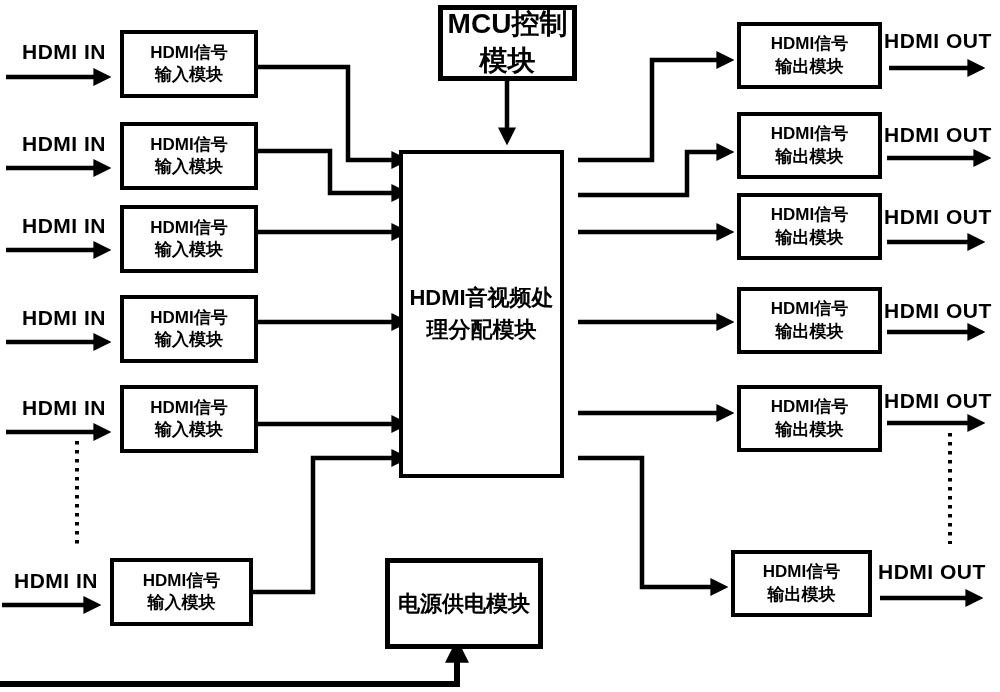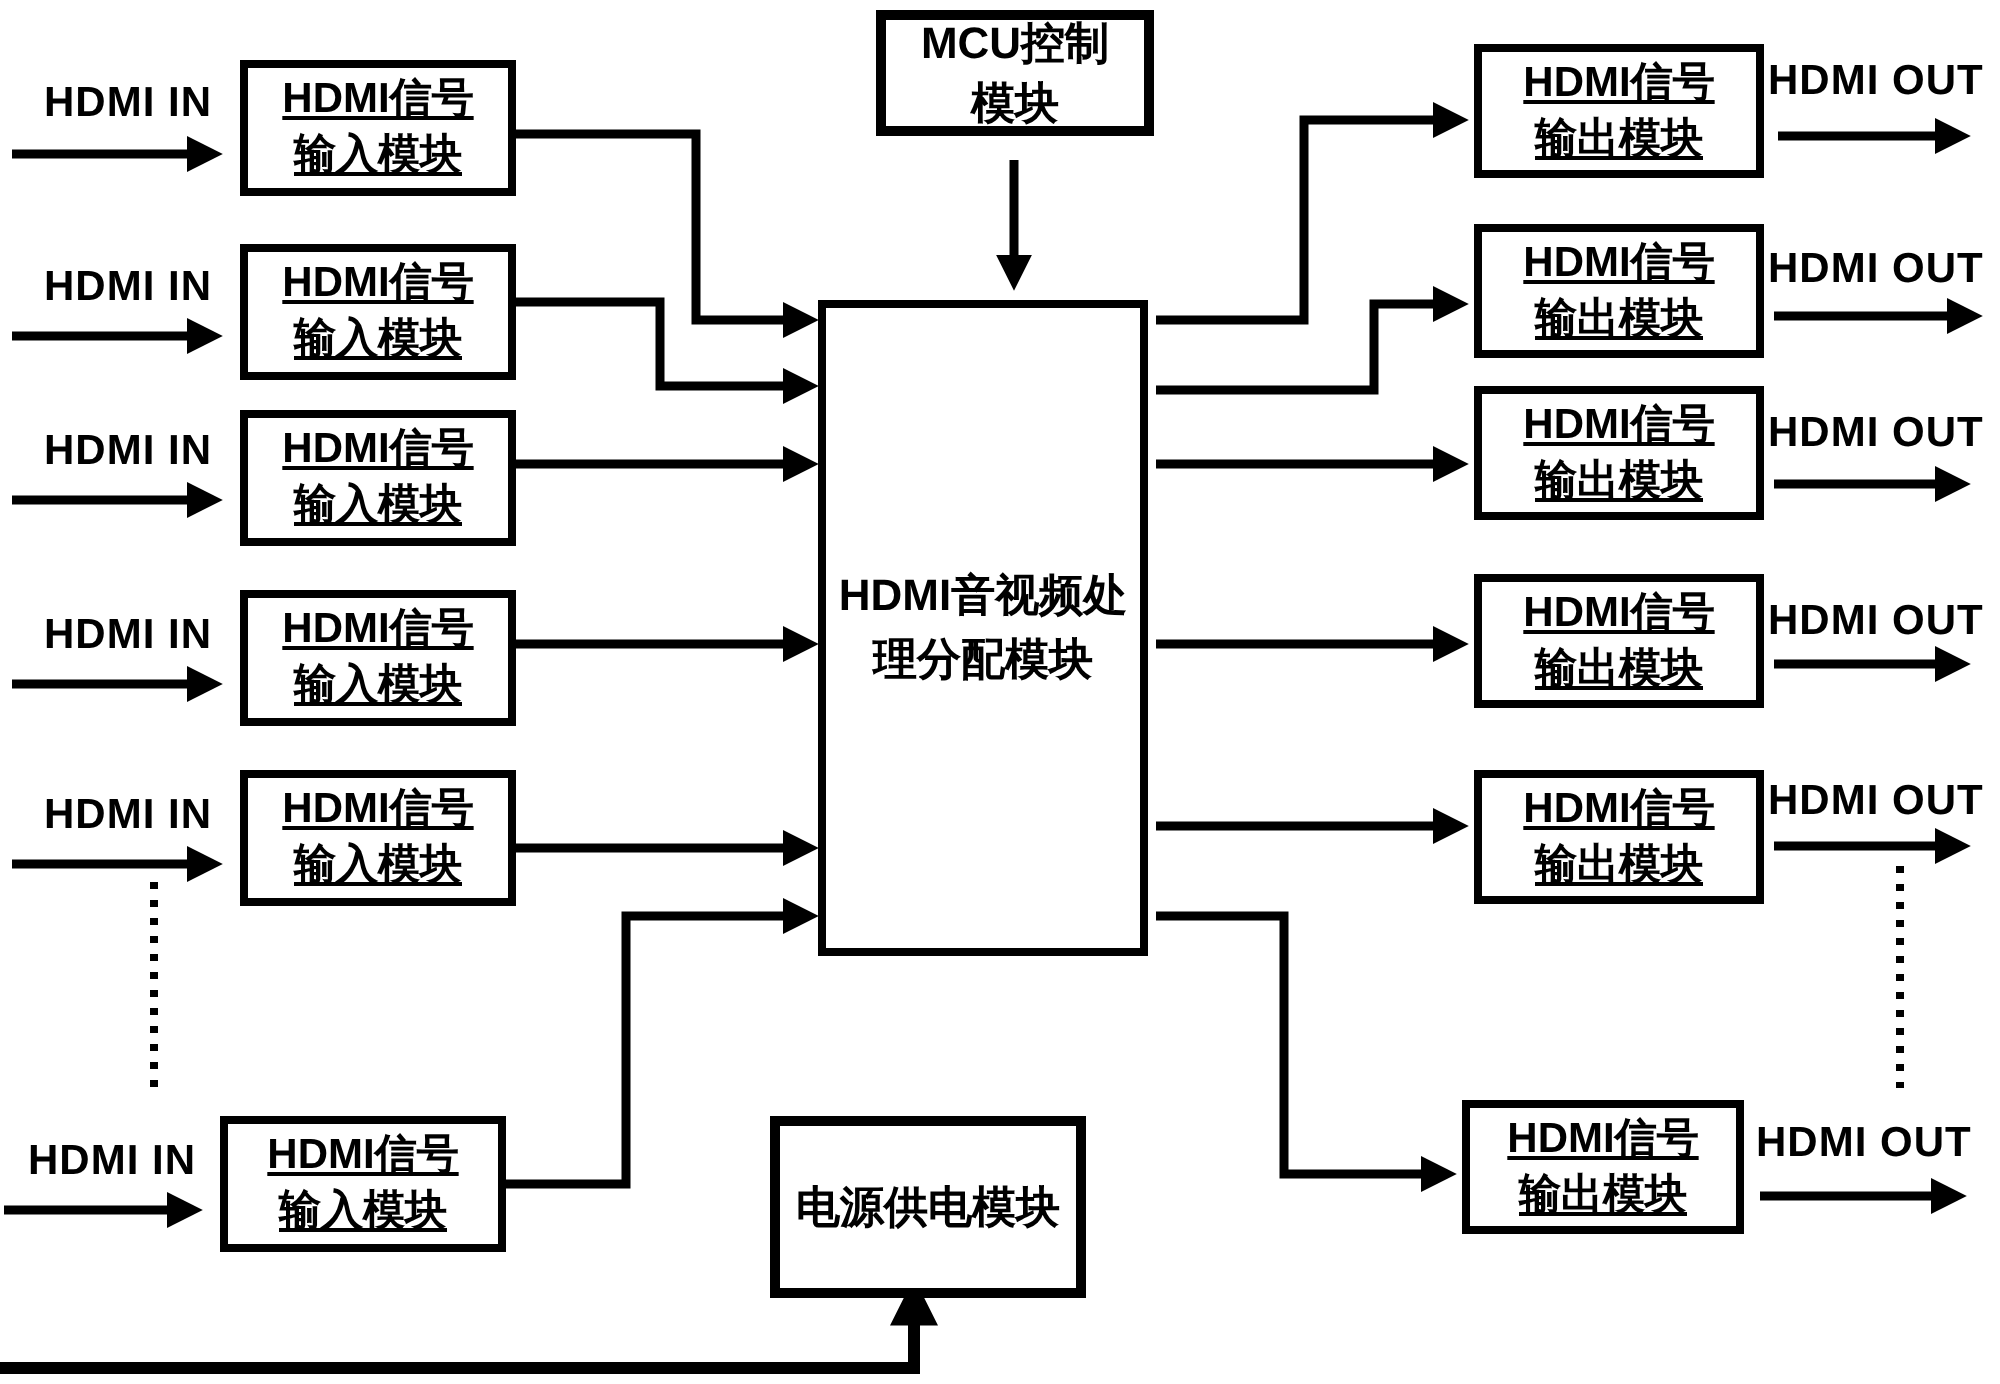--- a/index.html
+++ b/index.html
@@ -18,24 +18,24 @@
   .wires path.thick { stroke-width:6; }
   .wires path.dots { stroke-width:4; stroke-dasharray:3.5 5.5; }
   #arrowhead path { fill:var(--ink,#000); stroke:none; }
 
   .box {
     position:absolute; border:4px solid var(--ink,#000);
     background:var(--bg,#fff);
     display:flex; flex-direction:column; align-items:center; justify-content:center;
     text-align:center; font-weight:bold; line-height:1.32;
   }
-  .io-box   { width:138px; height:68px; font-size:21px;text-decoration:underline; }
+  .io-box   { width:138px; height:68px; font-size:17px; }
   .out-box  { width:145px; height:67px; }
   .proc-box { width:165px; height:328px; font-size:22px; line-height:1.45; }
-  .mcu-box  { width:139px; height:63px; font-size:22px; border-width:5px; }
+  .mcu-box  { width:139px; height:76px; font-size:28px; border-width:5px; }
   .pwr-box  { width:158px; height:91px; font-size:22px; border-width:5px; }
 
   .port-label {
     position:absolute; font-weight:bold; font-size:21px;
     white-space:nowrap; letter-spacing:0.5px;
   }
 </style>
 </head>
 <body style="--ink: #000000; --bg: #ffffff;">
 
@@ -122,21 +122,21 @@
   <div class="box io-box" style="left:110px;top:558px;width:143px;">
     <span>HDMI信号</span>
     <span>输入模块</span>
   </div>
 
   <div class="box mcu-box" style="left:438px;top:5px;">
     <span>MCU控制</span>
     <span>模块</span>
   </div>
 
-  <div class="box proc-box" style="left:409px;top:150px;">
+  <div class="box proc-box" style="left:399px;top:150px;">
     <span>HDMI音视频处</span>
     <span>理分配模块</span>
   </div>
 
   <div class="box pwr-box" style="left:385px;top:558px;">
     <span>电源供电模块</span>
   </div>
 
   <div class="box io-box out-box" style="left:737px;top:22px;">
     <span>HDMI信号</span>

